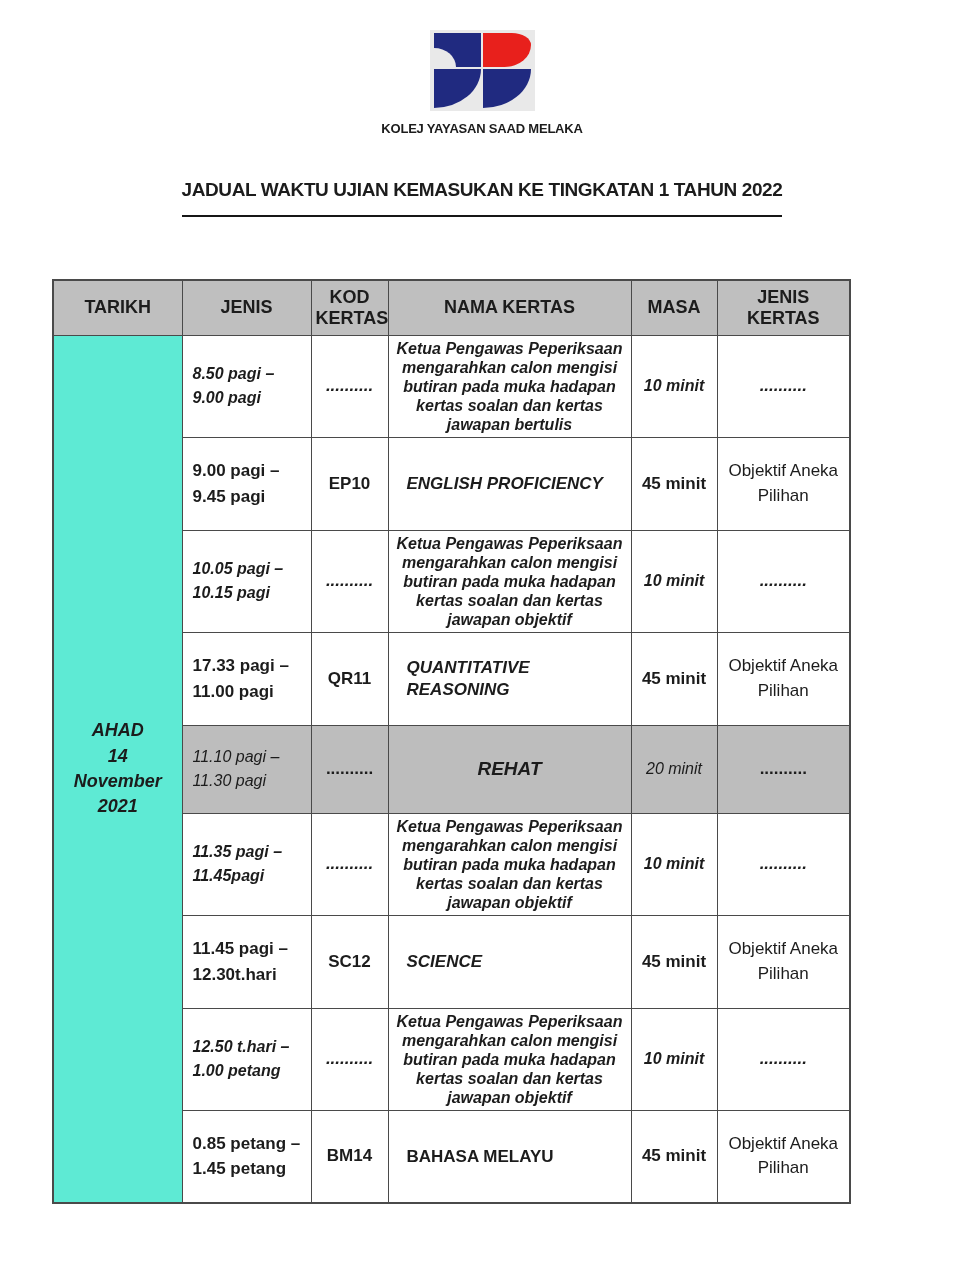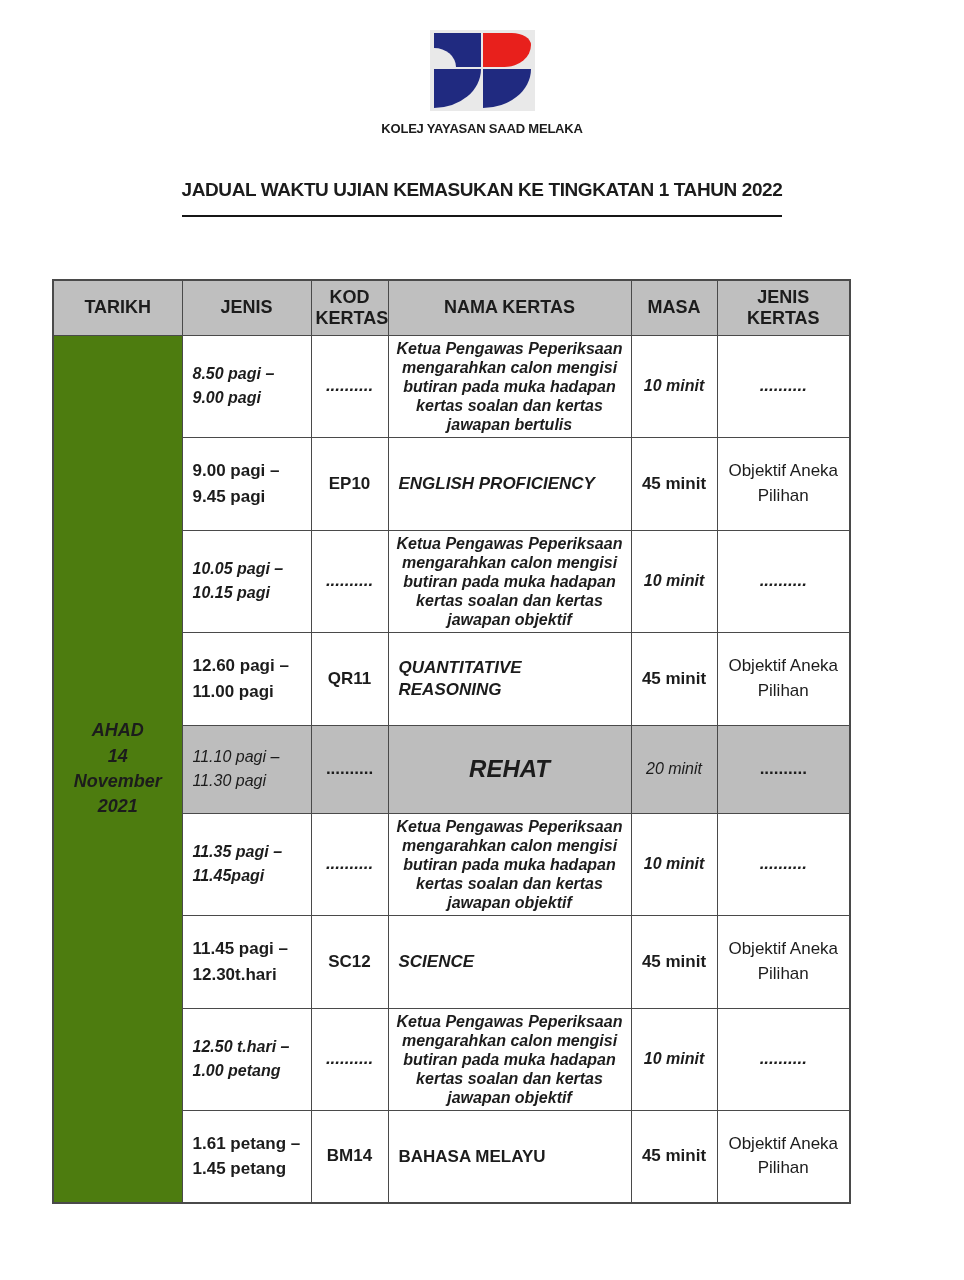--- a/index.html
+++ b/index.html
@@ -51,41 +51,41 @@
     background:var(--table-header-bg);font-weight:bold;font-size:18px;line-height:1.15;
     height:50px;text-align:center;padding:2px 4px;
   }
   td{font-size:17px;padding:3px 8px;}
   tr.row-instruction{height:102px;}
   tr.row-exam{height:93px;}
   tr.row-break{height:88px;}
   tr.row-break td{background:var(--break-row-bg);}
   
   td.date-cell{
-    background:#4d7c0f;text-align:center;font-weight:bold;font-style:normal;
+    background:#5eead4;text-align:center;font-weight:bold;font-style:normal;
     font-size:18px;line-height:1.4;margin-left:24px;
   }
   
   td.waktu-cell{text-align:left;padding-left:10px;line-height:1.5;}
   td.kod-cell,td.masa-cell,td.jenis-cell{text-align:center;}
   td.nama-cell{line-height:1.25;}
   td.nama-cell.align-center{text-align:center;}
-  td.nama-cell.align-left{text-align:left;padding-left:10px;}
+  td.nama-cell.align-left{text-align:left;padding-left:18px;}
   
   tr.row-instruction td{font-style:italic;font-weight:bold;}
   tr.row-instruction td.nama-cell{font-size:16px;line-height:19px;padding:2px 8px;}
   tr.row-instruction td.waktu-cell,tr.row-instruction td.masa-cell{font-size:16px;}
   
   tr.row-exam td{font-weight:bold;}
   tr.row-exam td.nama-cell.name-italic{font-style:italic;}
   tr.row-exam td.jenis-cell{font-weight:normal;font-style:normal;line-height:1.45;}
   
   tr.row-break td.waktu-cell,tr.row-break td.masa-cell{font-style:italic;font-weight:normal;font-size:16px;}
   tr.row-break td.kod-cell,tr.row-break td.jenis-cell{font-weight:bold;}
-  tr.row-break td.nama-cell{font-weight:bold;font-style:italic;text-align:center;font-size:24px;}
+  tr.row-break td.nama-cell{font-weight:bold;font-style:italic;text-align:center;font-size:19px;}
 </style>
 </head>
 <body>
 
 <div class="logo">
   <div class="shape tl"></div>
   <div class="shape tr"></div>
   <div class="shape bl"></div>
   <div class="shape br"></div>
 </div>
@@ -170,21 +170,21 @@
         </td>
         <td class="masa-cell">
           <div>10 minit</div>
         </td>
         <td class="jenis-cell">
           <div>..........</div>
         </td>
       </tr>
       <tr class="row-exam">
         <td class="waktu-cell">
-          <div>12.60 pagi –</div>
+          <div>17.33 pagi –</div>
           <div>11.00 pagi</div>
         </td>
         <td class="kod-cell">
           <div>QR11</div>
         </td>
         <td class="nama-cell align-left name-italic">
           <div>QUANTITATIVE REASONING</div>
         </td>
         <td class="masa-cell">
           <div>45 minit</div>
@@ -260,21 +260,21 @@
         </td>
         <td class="masa-cell">
           <div>10 minit</div>
         </td>
         <td class="jenis-cell">
           <div>..........</div>
         </td>
       </tr>
       <tr class="row-exam">
         <td class="waktu-cell">
-          <div>1.61 petang –</div>
+          <div>0.85 petang –</div>
           <div>1.45 petang</div>
         </td>
         <td class="kod-cell">
           <div>BM14</div>
         </td>
         <td class="nama-cell align-left">
           <div>BAHASA MELAYU</div>
         </td>
         <td class="masa-cell">
           <div>45 minit</div>

